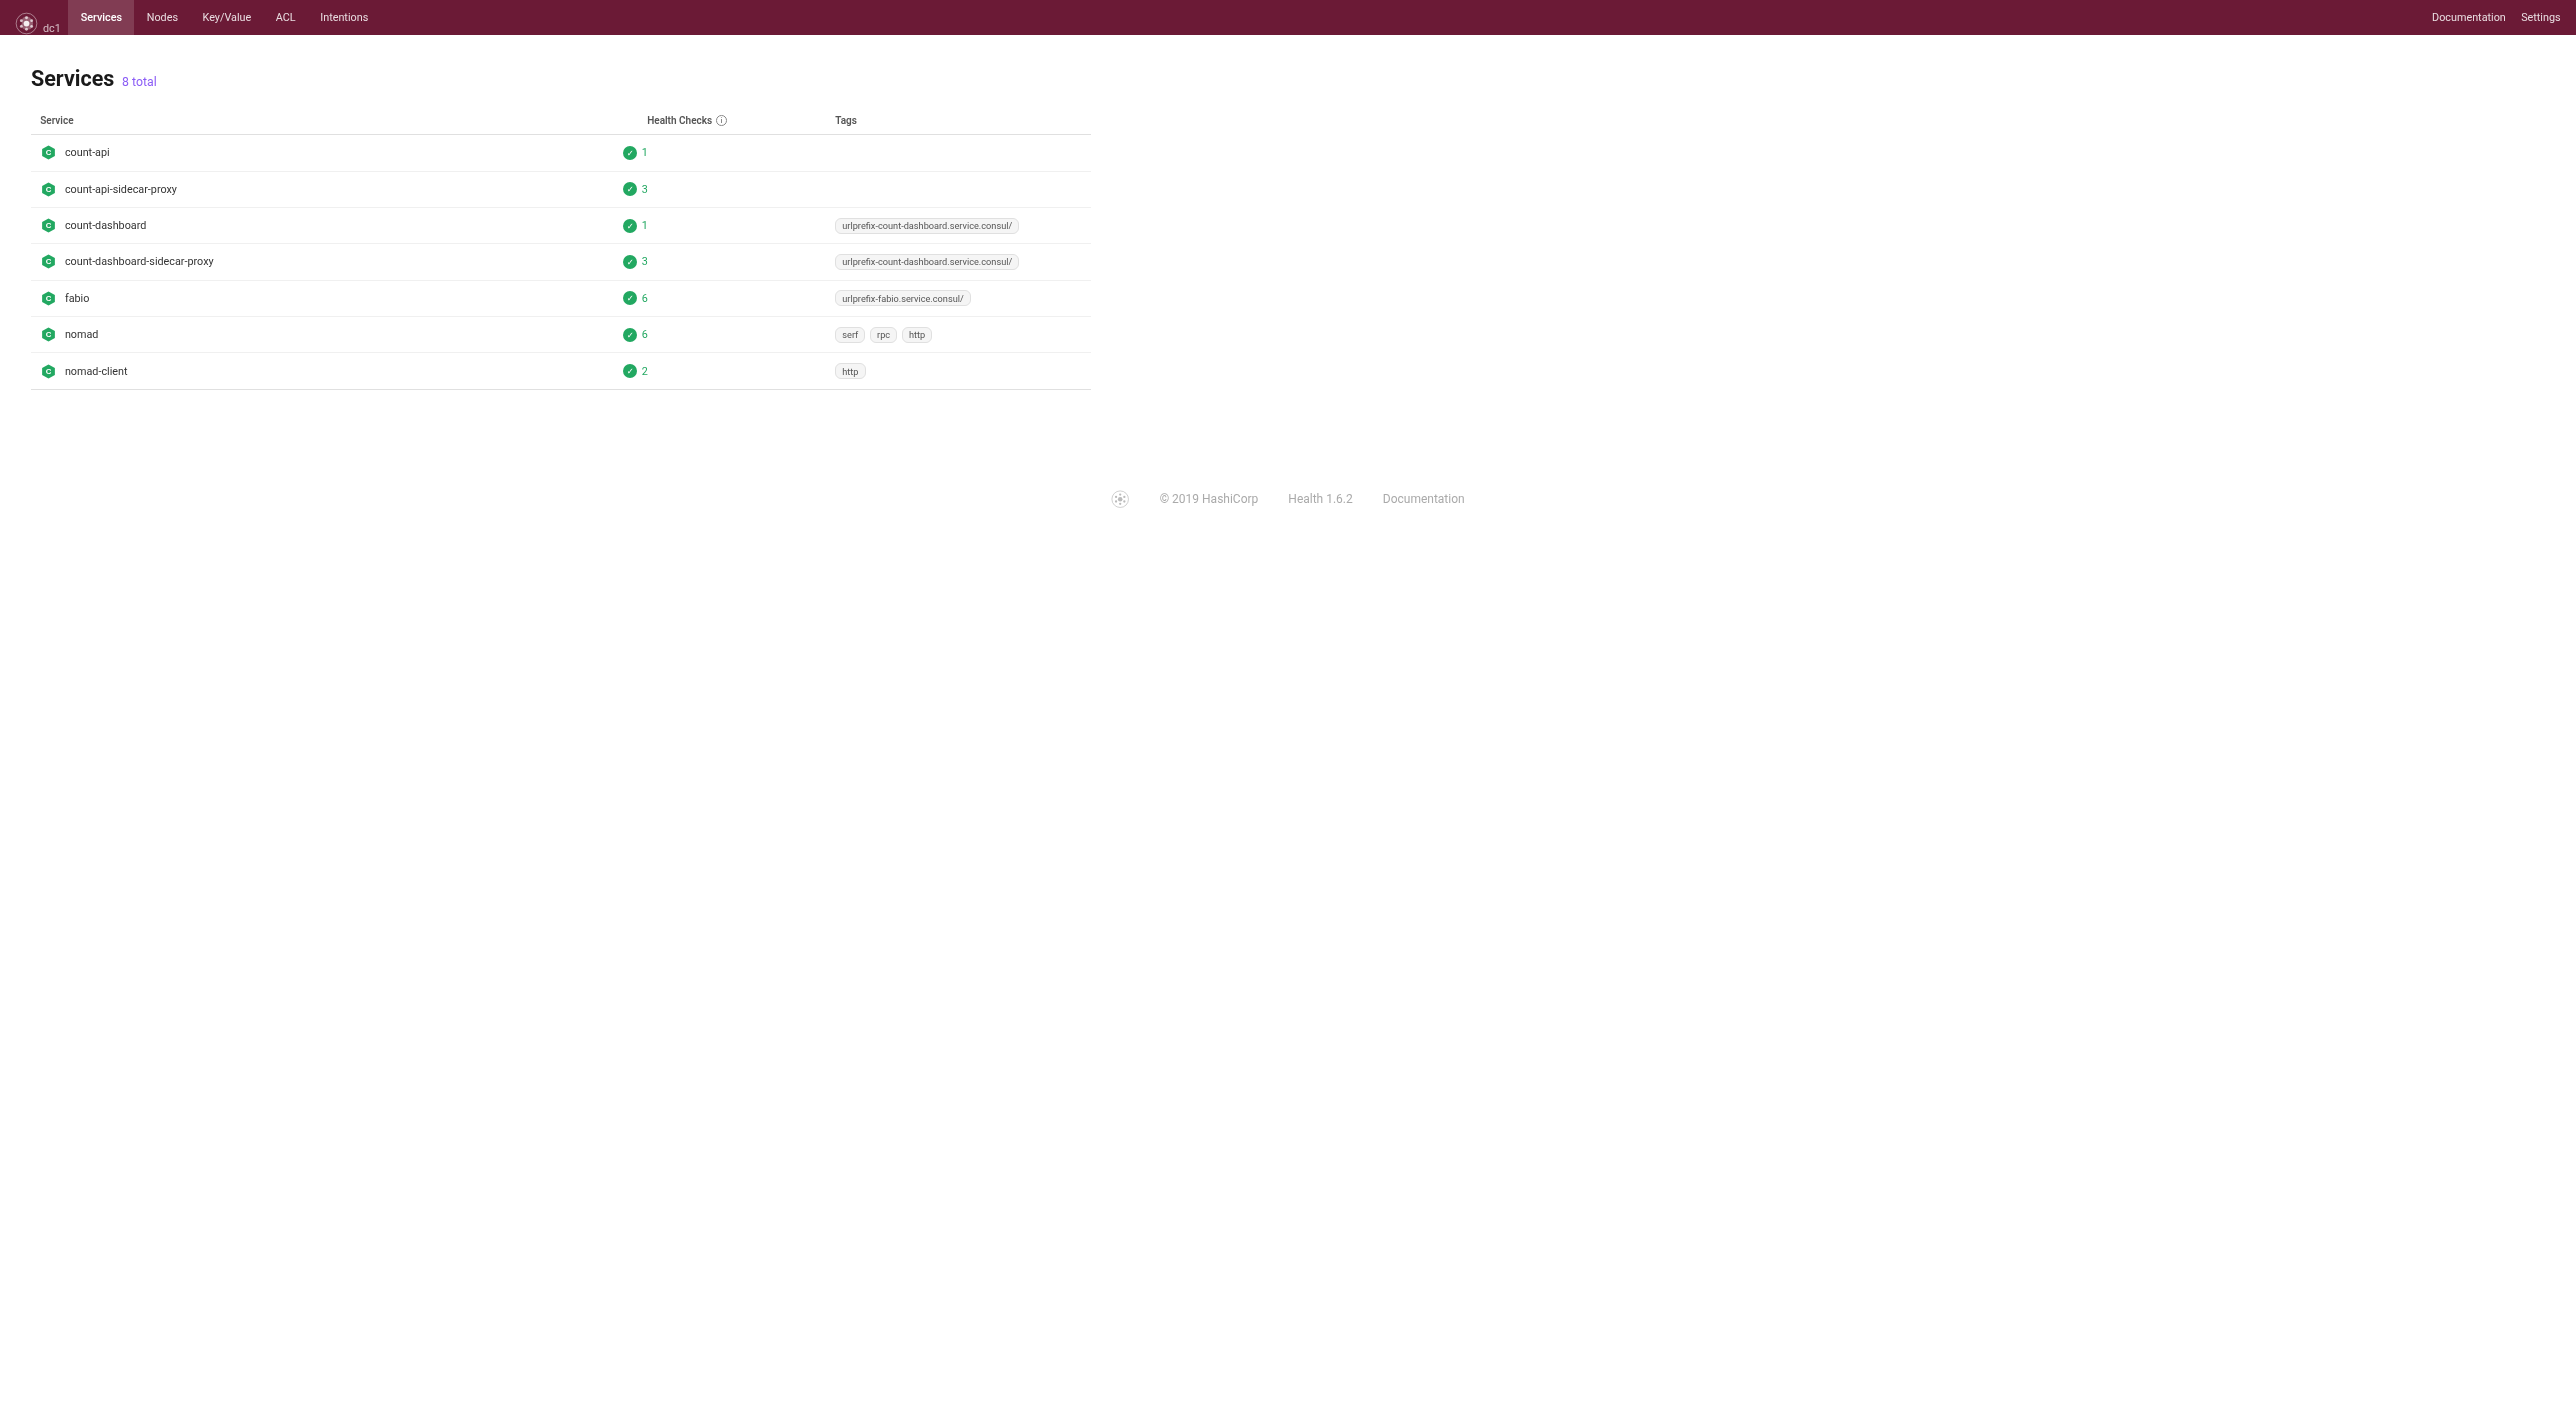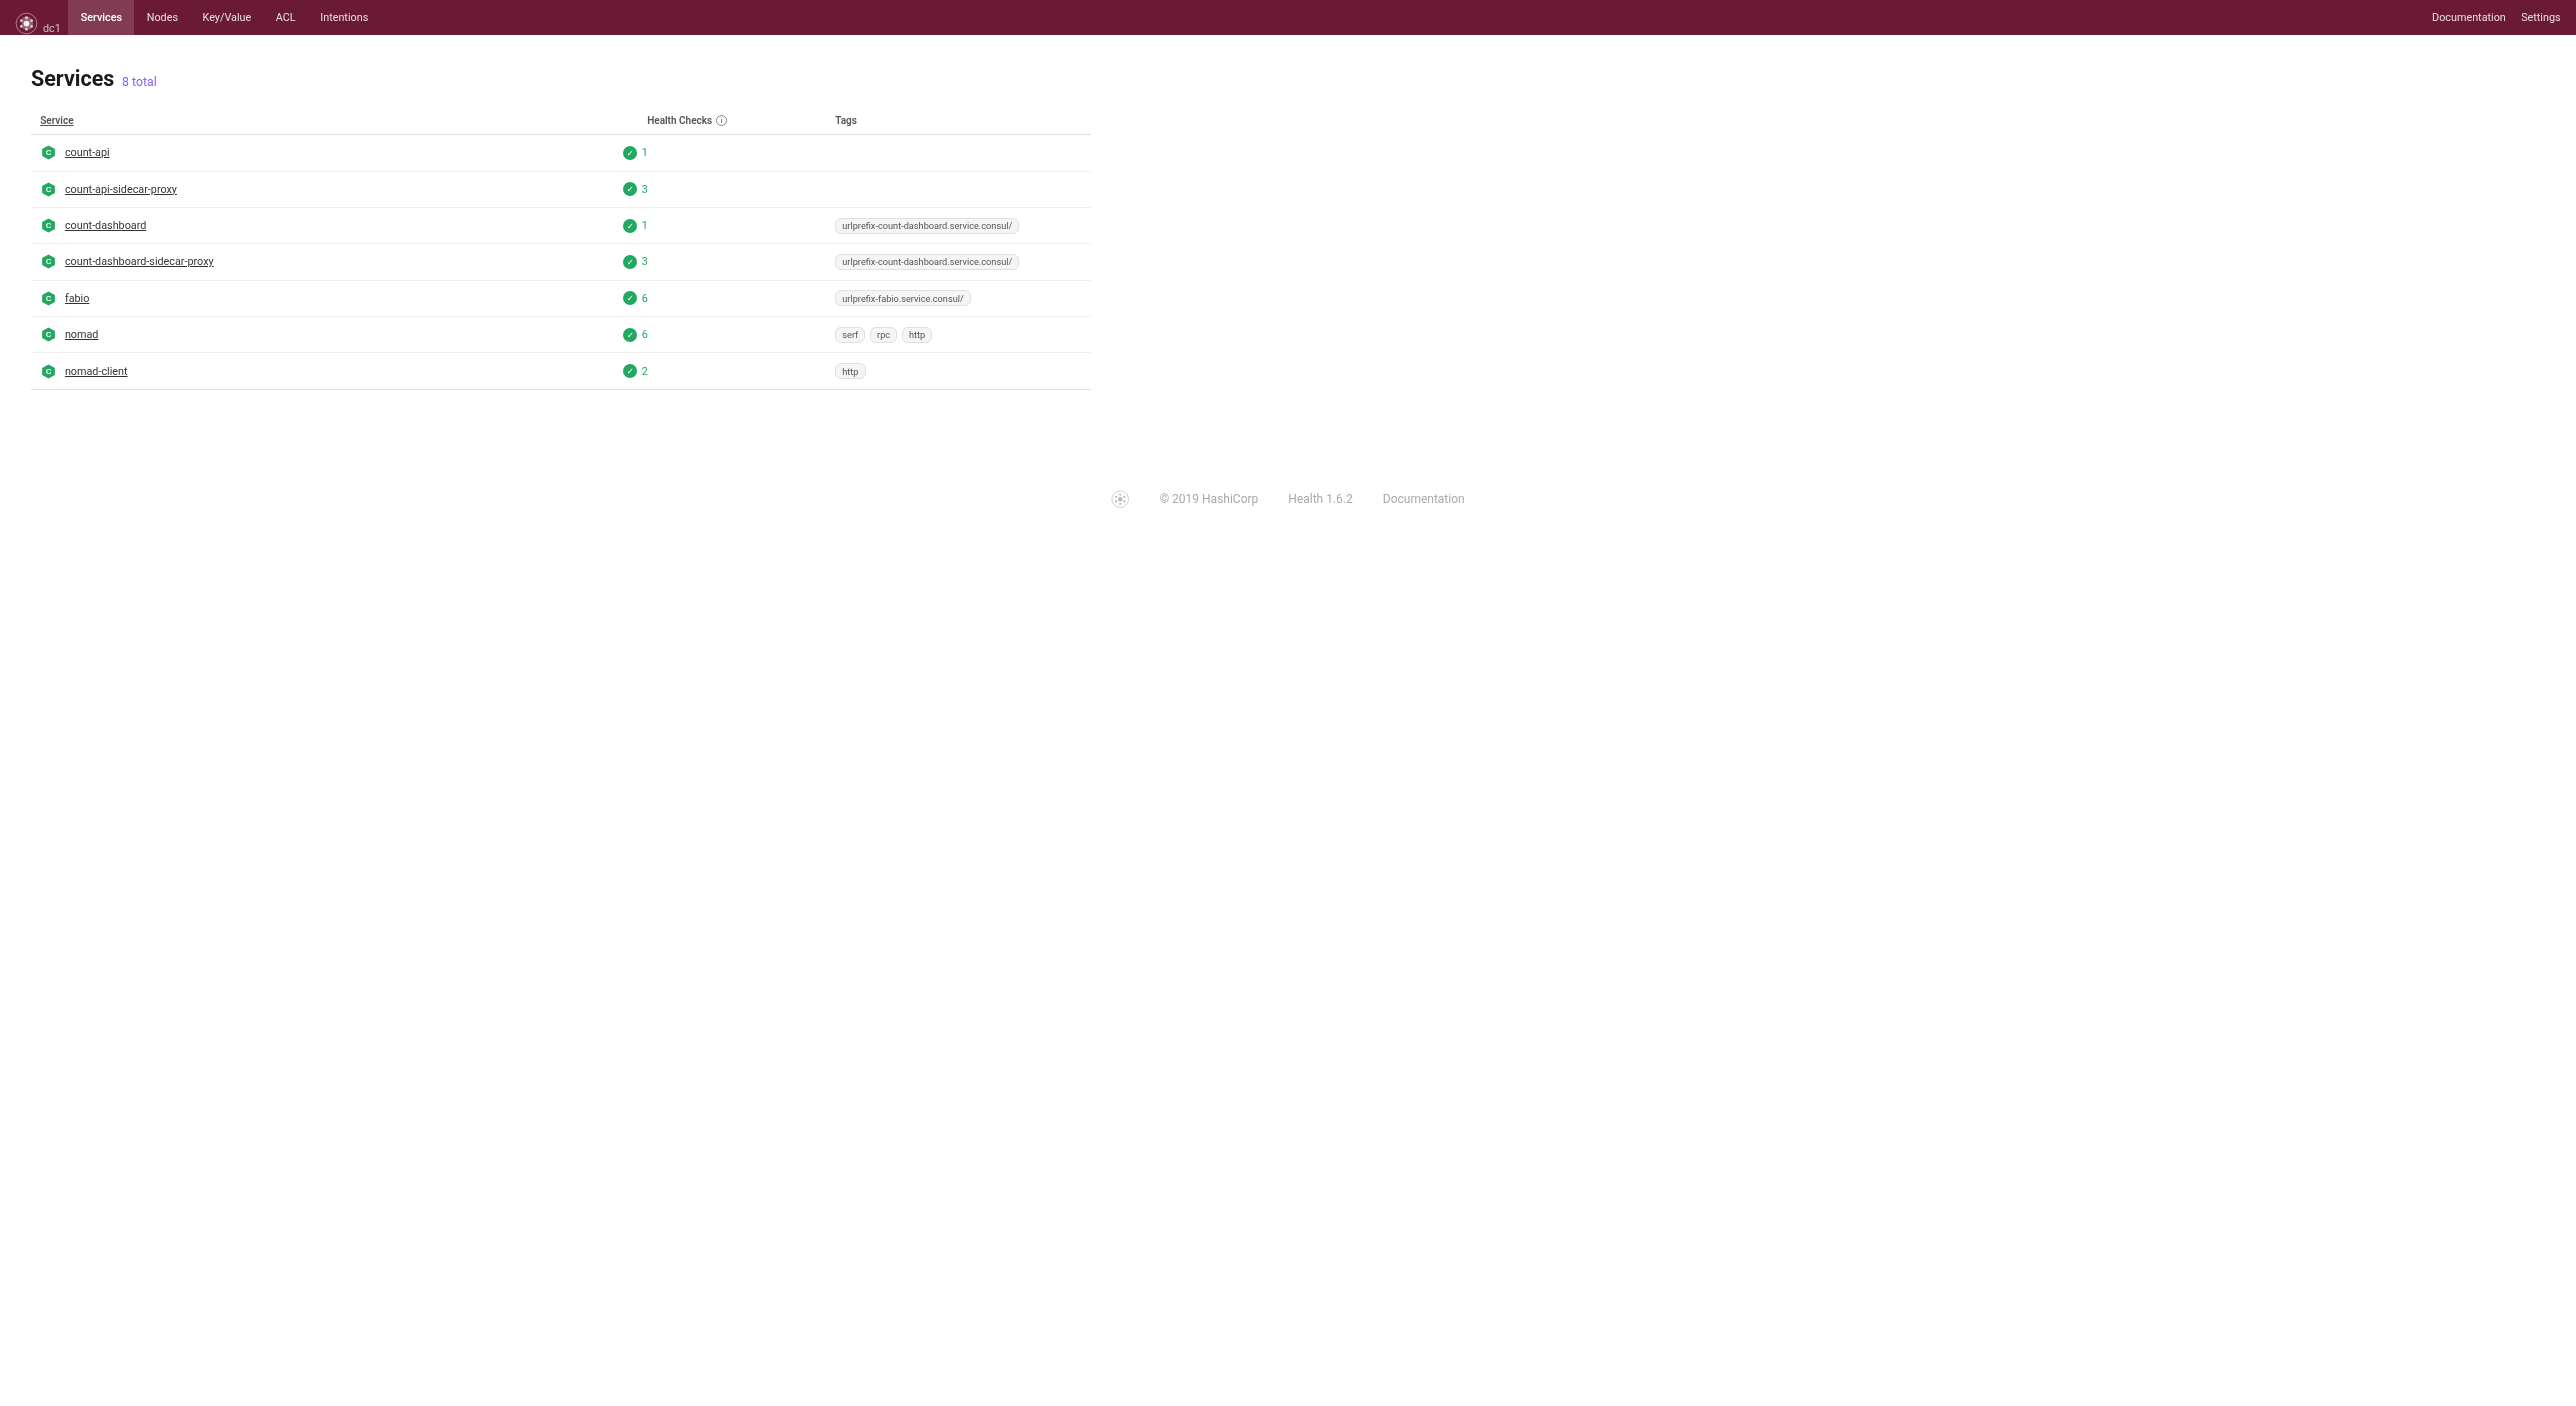--- a/index.html
+++ b/index.html
@@ -105,21 +105,21 @@
     }
     .services-table td {
       padding: 9.2px 9.2px;
       border-bottom: 0.8px solid #f0f0f0;
       vertical-align: middle;
     }
     .services-table tr:last-child td {
       border-bottom: 0.8px solid #e0e0e0;
     }
 
-    .col-service { width: 55%; text-decoration: underline; }
+    .col-service { width: 55%; }
     .col-health { width: 20%; }
     .col-tags { width: 25%; }
 
     .service-name-cell {
       display: flex;
       align-items: center;
       gap: 7.7px;
     }
     .service-name {
       font-size: 10.8px;

